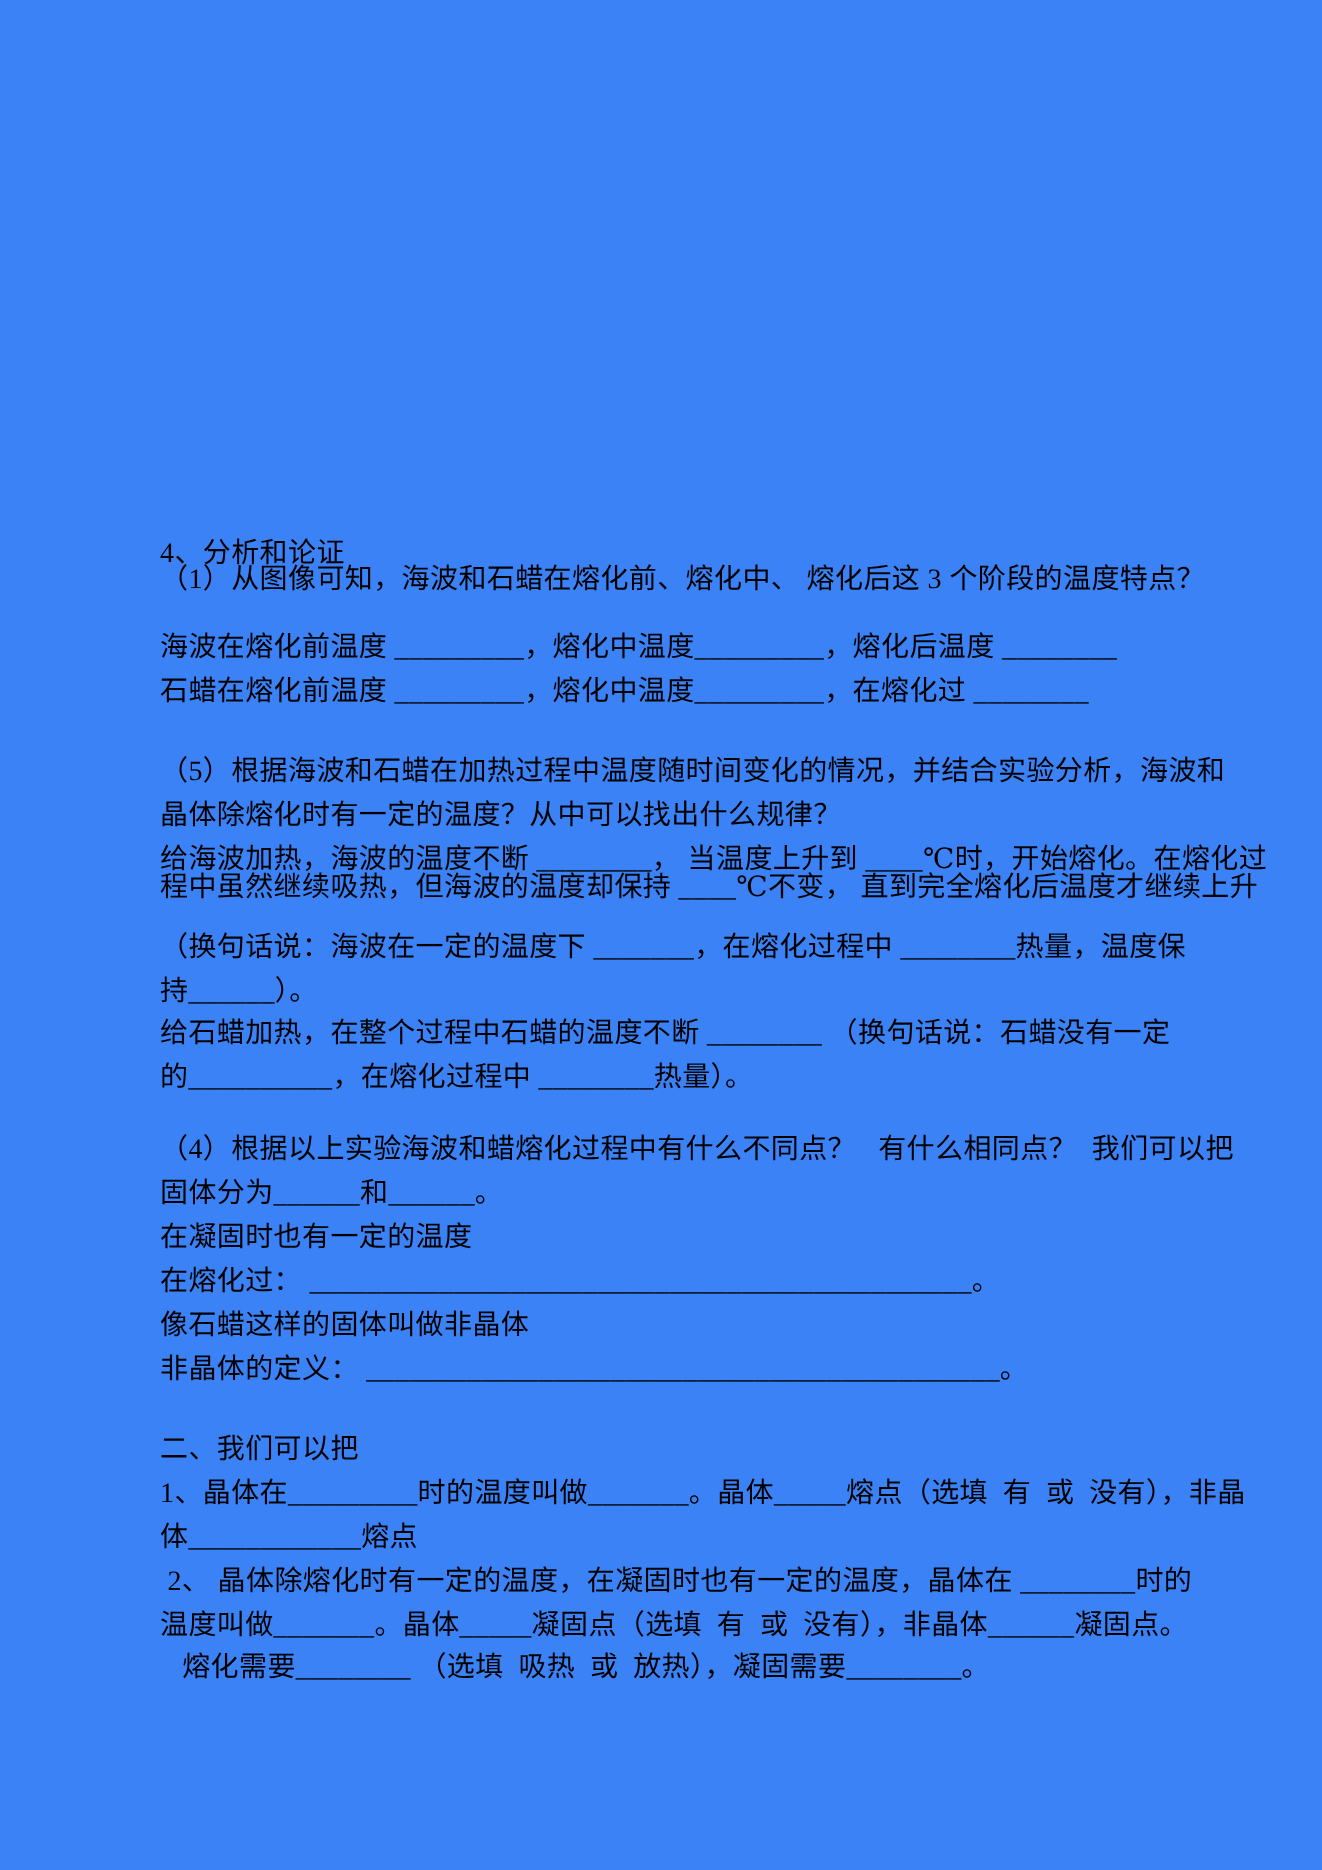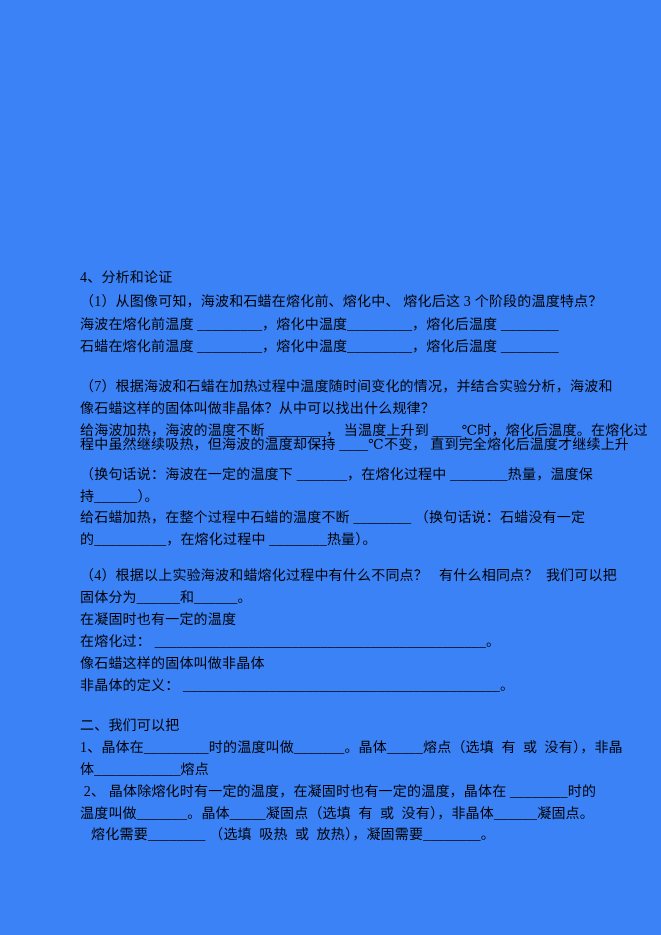--- a/index.html
+++ b/index.html
@@ -23,29 +23,29 @@
     letter-spacing: 0.2px;
   }
 </style>
 </head>
 <body>
 
 <div class="page">
 
   <section>
     <div class="line" style="top:270px">4、分析和论证</div>
-    <div class="line" style="top:294px">（1）从图像可知，海波和石蜡在熔化前、熔化中、 熔化后这 3 个阶段的温度特点？</div>
+    <div class="line" style="top:283px">（1）从图像可知，海波和石蜡在熔化前、熔化中、 熔化后这 3 个阶段的温度特点？</div>
     <div class="line" style="top:317px">海波在熔化前温度 _________，熔化中温度_________，熔化后温度 ________</div>
-    <div class="line" style="top:339px">石蜡在熔化前温度 _________，熔化中温度_________，熔化后温度 ________</div>
+    <div class="line" style="top:339px">石蜡在熔化前温度 _________，熔化中温度_________，在熔化过 ________</div>
   </section>
 
   <section>
-    <div class="line" style="top:379px">（7）根据海波和石蜡在加热过程中温度随时间变化的情况，并结合实验分析，海波和</div>
-    <div class="line" style="top:401px">像石蜡这样的固体叫做非晶体？从中可以找出什么规律？</div>
-    <div class="line" style="top:423px">给海波加热，海波的温度不断 ________， 当温度上升到 ____℃时，熔化后温度。在熔化过</div>
+    <div class="line" style="top:379px">（5）根据海波和石蜡在加热过程中温度随时间变化的情况，并结合实验分析，海波和</div>
+    <div class="line" style="top:401px">晶体除熔化时有一定的温度？从中可以找出什么规律？</div>
+    <div class="line" style="top:423px">给海波加热，海波的温度不断 ________， 当温度上升到 ____℃时，开始熔化。在熔化过</div>
     <div class="line" style="top:437px">程中虽然继续吸热，但海波的温度却保持 ____℃不变， 直到完全熔化后温度才继续上升</div>
     <div class="line" style="top:467px">（换句话说：海波在一定的温度下 _______，在熔化过程中 ________热量，温度保</div>
     <div class="line" style="top:489px">持______）。</div>
     <div class="line" style="top:510px">给石蜡加热，在整个过程中石蜡的温度不断 ________ （换句话说：石蜡没有一定</div>
     <div class="line" style="top:532px">的__________，在熔化过程中 ________热量）。</div>
   </section>
 
   <section>
     <div class="line" style="top:568px">（4）根据以上实验海波和蜡熔化过程中有什么不同点？   有什么相同点？  我们可以把</div>
     <div class="line" style="top:590px">固体分为______和______。</div>

